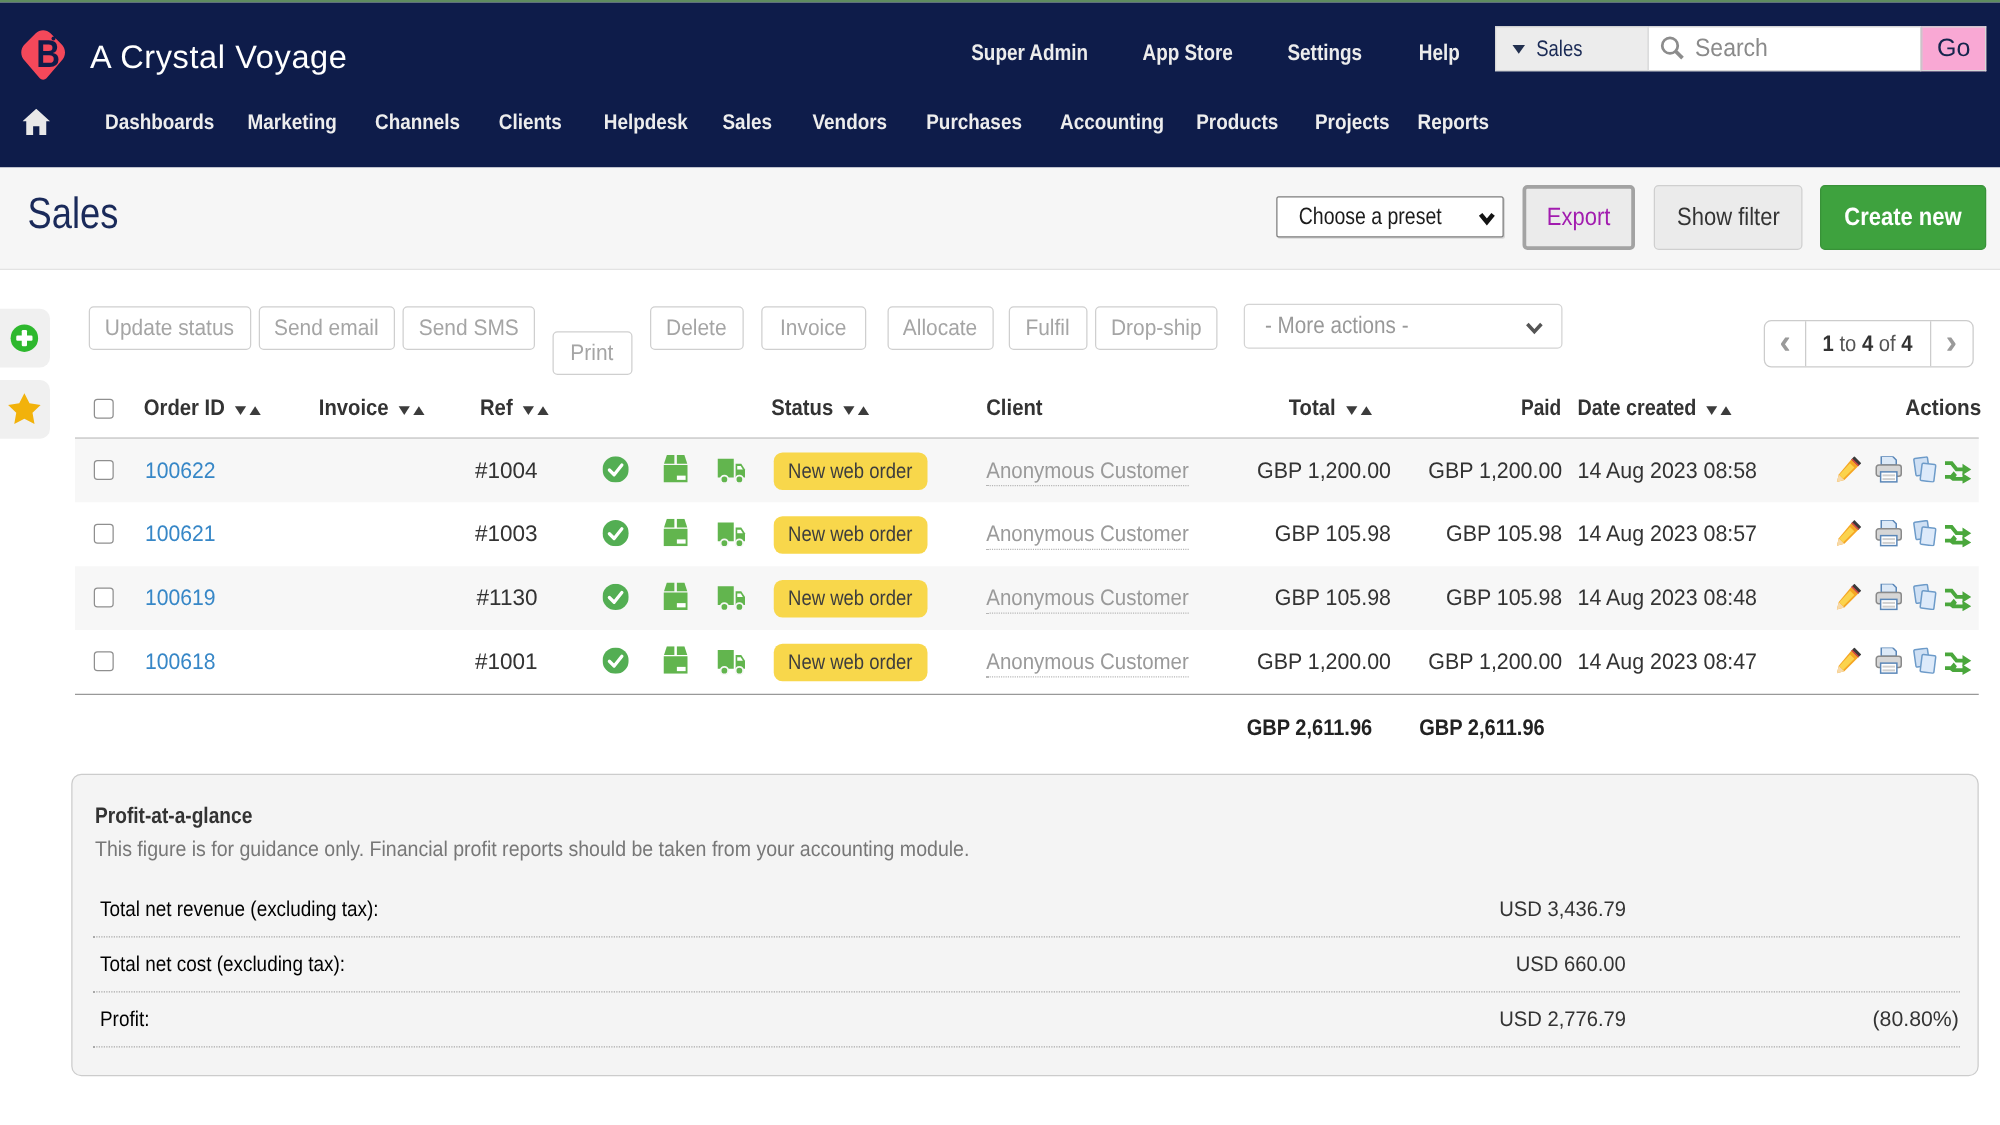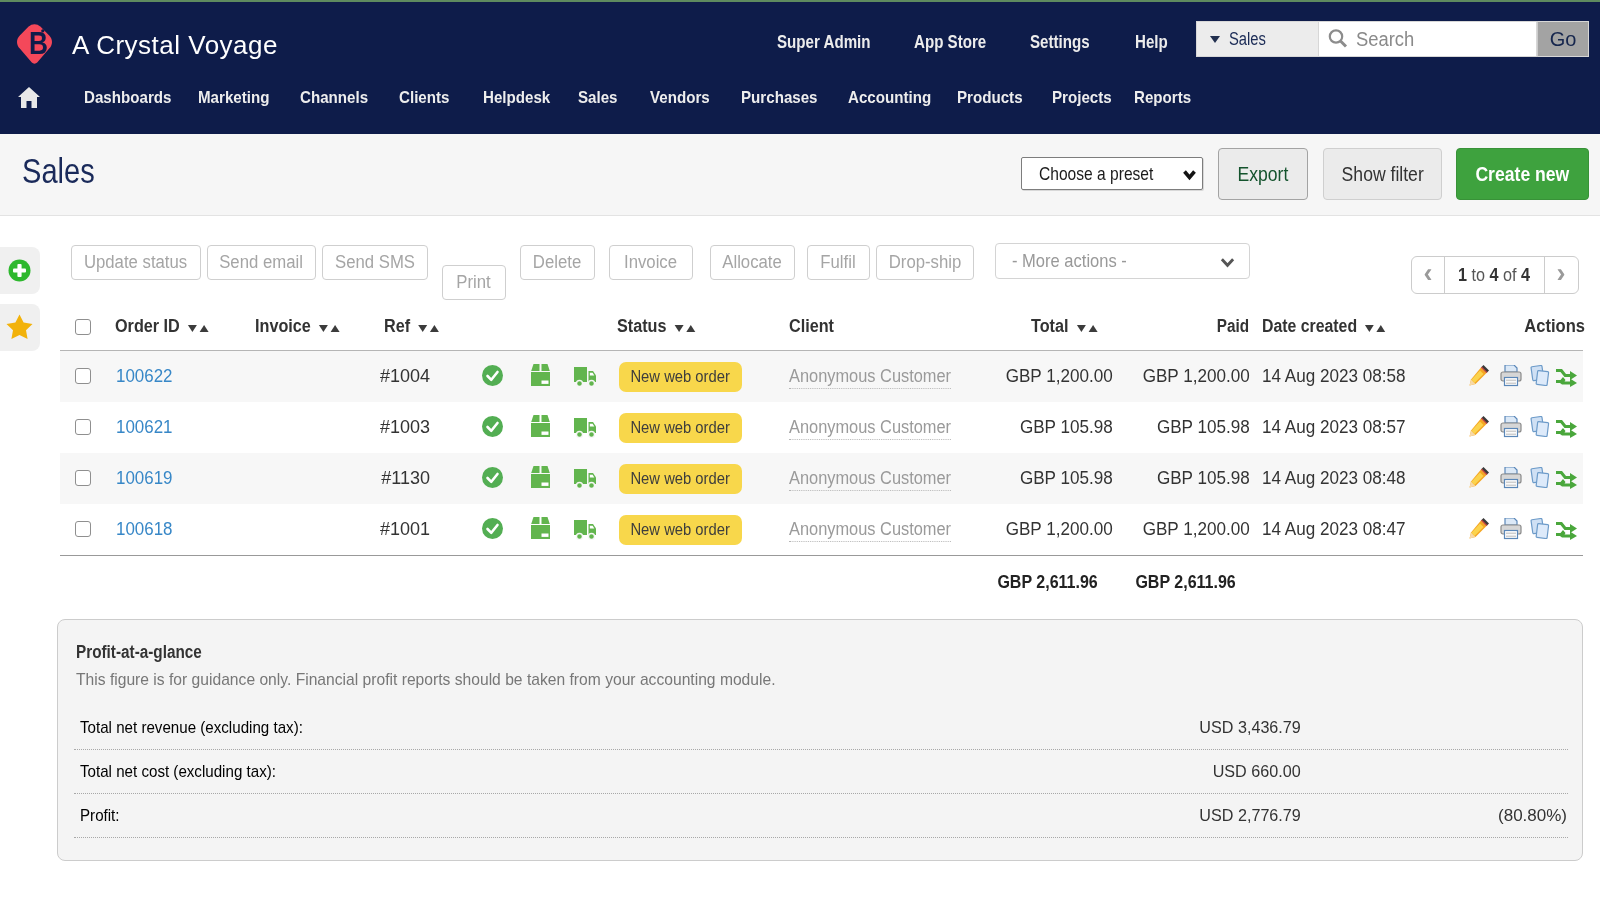--- a/index.html
+++ b/index.html
@@ -19,30 +19,30 @@
 #nav { left:16px; top:88px; height:26px; width:1600px; color:#ededed; }
 .nav-item { position:absolute; top:0; font-size:17px; font-weight:bold; white-space:nowrap; }
 
 
 #searchwrap { left:1196px; top:21px; width:393px; height:36px; display:flex; }
 #searchsel { width:123px; background:#ececec; border:1px solid #d7d7d7; display:flex; align-items:center; }
 #searchsel .tri { width:0; height:0; border-left:5.5px solid transparent; border-right:5.5px solid transparent; border-top:7px solid #22304f; margin-left:13px; }
 #searchsel .lbl { color:#1a2a55; font-size:18px; margin-left:9px; }
 #searchinput { width:218px; background:#fff; border:1px solid #d7d7d7; border-left:none; display:flex; align-items:center; }
 #searchinput .ph { color:#8a8a8a; font-size:20px; margin-left:7px; }
-#searchgo { width:52px; background:#a3a3a3; border:1px solid #d7d7d7; border-left:1px solid #ccc; display:flex; align-items:center; justify-content:center; color:#15254d; font-size:20px; }
+#searchgo { width:52px; background:#f9a8d4; border:1px solid #d7d7d7; border-left:1px solid #ccc; display:flex; align-items:center; justify-content:center; color:#15254d; font-size:20px; }
 
 
 #titleband { left:0; top:134px; width:1600px; height:82px; background:#f6f6f6; border-bottom:1px solid #e3e3e3; }
 #h1 { left:22px; top:151px; font-size:35px; color:#1a2a5a; }
 #preset { left:1021px; top:157px; width:182px; height:33px; background:#fff; border:1px solid #7d7d7d; box-shadow:1px 1px 0 rgba(0,0,0,0.12); border-radius:2px; display:flex; align-items:center; }
 #preset span { font-size:19px; color:#1b1b1b; margin-left:17px; }
 #preset svg { position:absolute; right:6px; top:11px; }
 .bigbtn { top:148px; height:52px; border-radius:4px; font-size:20px; display:flex; align-items:center; justify-content:center; }
-#btn-export { left:1218px; width:90px; background:#ebebeb; border:1px solid #a3a3a3; color:#14532d; }
+#btn-export { left:1218px; width:90px; background:#ebebeb; border:3px solid #a3a3a3; color:#a21caf; }
 #btn-showfilter { left:1323px; width:119px; background:#ebebeb; border:1px solid #cfcfcf; color:#333; }
 #btn-create { left:1456px; width:133px; background:#3ea23e; border:1px solid #389238; color:#fff; font-weight:bold; }
 
 
 .sidetab { left:0; width:40px; height:47px; background:#f0f0f0; border-radius:0 8px 8px 0; }
 #tab-plus { top:247px; }
 #tab-star { top:304px; }
 
 
 .tbtn { top:245px; height:35px; background:#fff; border:1px solid #cfcfcf; border-radius:4px; color:#a5a5a5; font-size:18px; display:flex; align-items:center; justify-content:center; }

